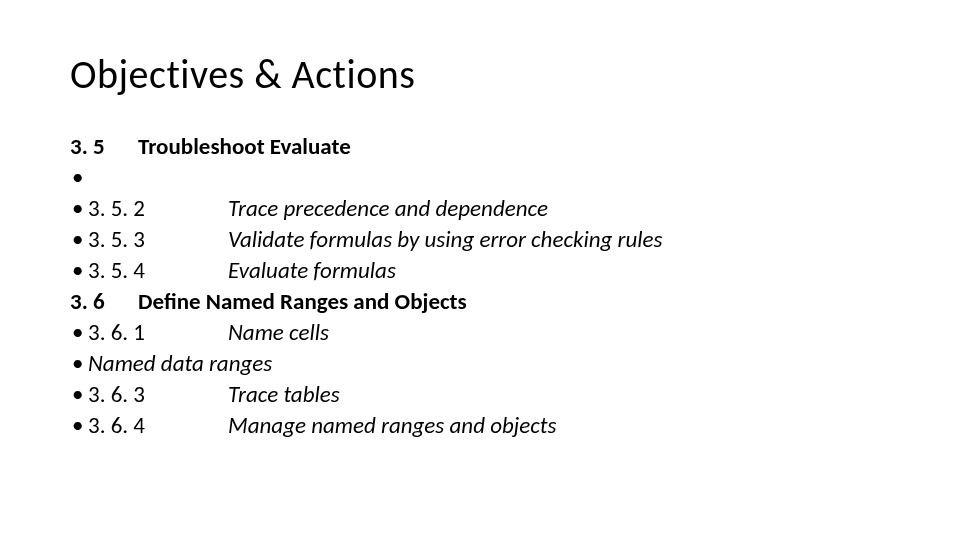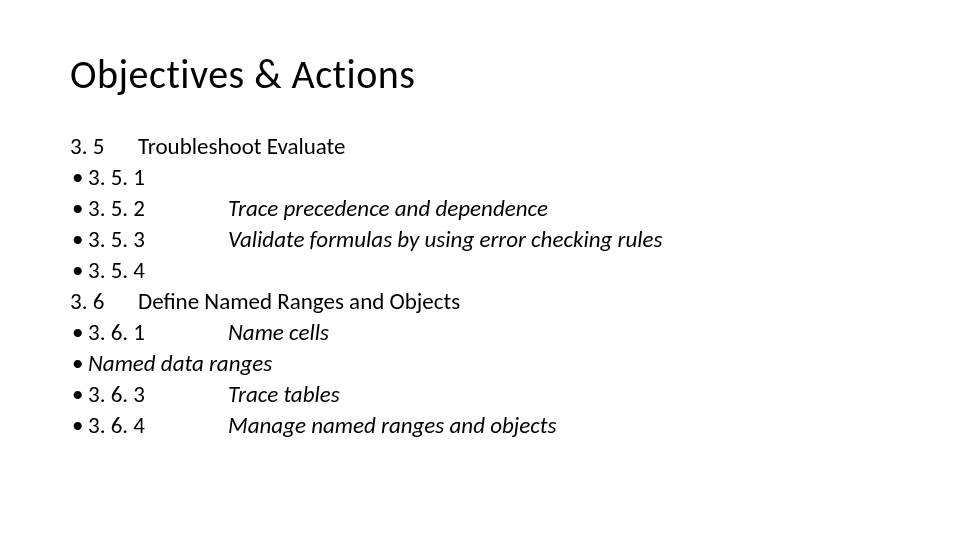--- a/index.html
+++ b/index.html
@@ -20,21 +20,21 @@
       font-weight: 400;
       margin-bottom: 32px;
       letter-spacing: 0.5px;
     }
     .content {
       font-size: 23px;
       line-height: 1.35;
     }
     .section-row {
       display: flex;
-      font-weight: 400;
+      font-weight: 700;
     }
     .section-num {
       width: 68px;
       flex-shrink: 0;
     }
     .section-label {
       flex: 1;
     }
     .item-row {
       display: flex;
@@ -62,36 +62,36 @@
 
 <div class="content">
 
   <div class="section-row">
     <div class="section-num">3. 5</div>
     <div class="section-label">Troubleshoot Evaluate</div>
   </div>
 
   <div class="item-row">
     <div class="bullet">•</div>
-    <div class="item-num">3. 5. 1</div>
     <div class="item-label"></div>
   </div>
   <div class="item-row">
     <div class="bullet">•</div>
     <div class="item-num">3. 5. 2</div>
     <div class="item-label">Trace precedence and dependence</div>
   </div>
   <div class="item-row">
     <div class="bullet">•</div>
     <div class="item-num">3. 5. 3</div>
     <div class="item-label">Validate formulas by using error checking rules</div>
   </div>
   <div class="item-row">
     <div class="bullet">•</div>
     <div class="item-num">3. 5. 4</div>
+    <div class="item-label">Evaluate formulas</div>
   </div>
 
   <div class="section-row">
     <div class="section-num">3. 6</div>
     <div class="section-label">Define Named Ranges and Objects</div>
   </div>
 
   <div class="item-row">
     <div class="bullet">•</div>
     <div class="item-num">3. 6. 1</div>

